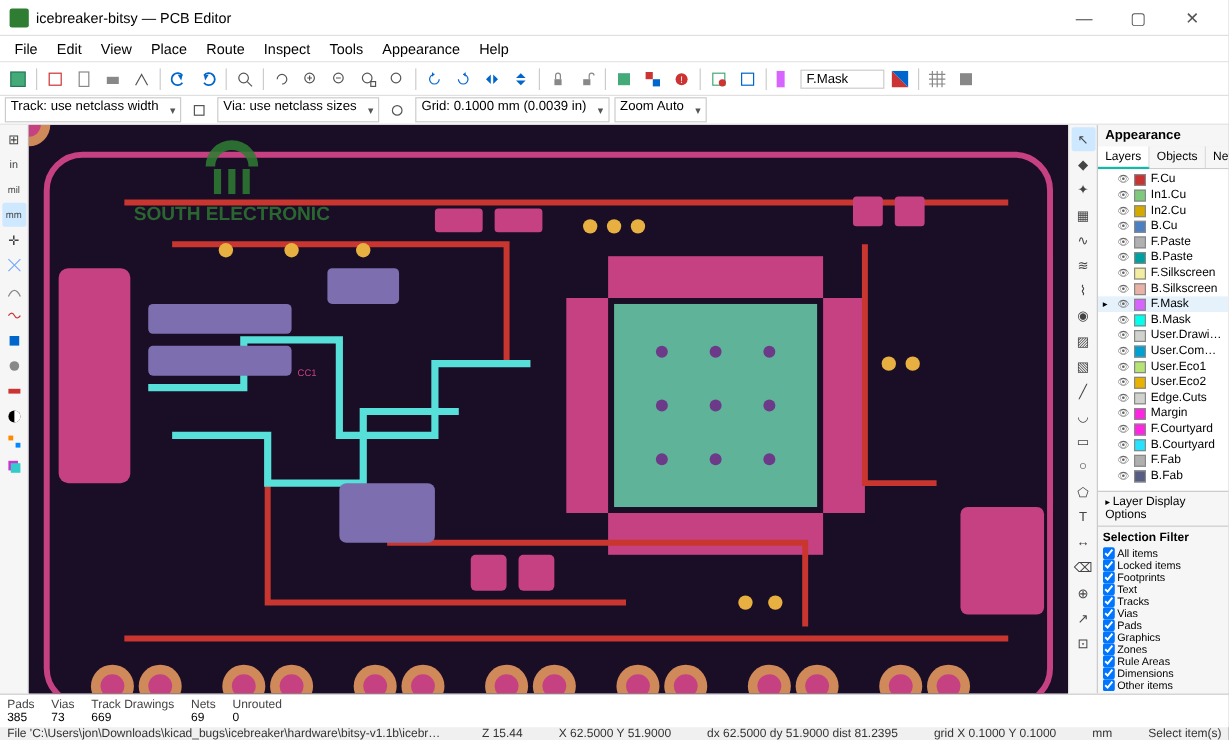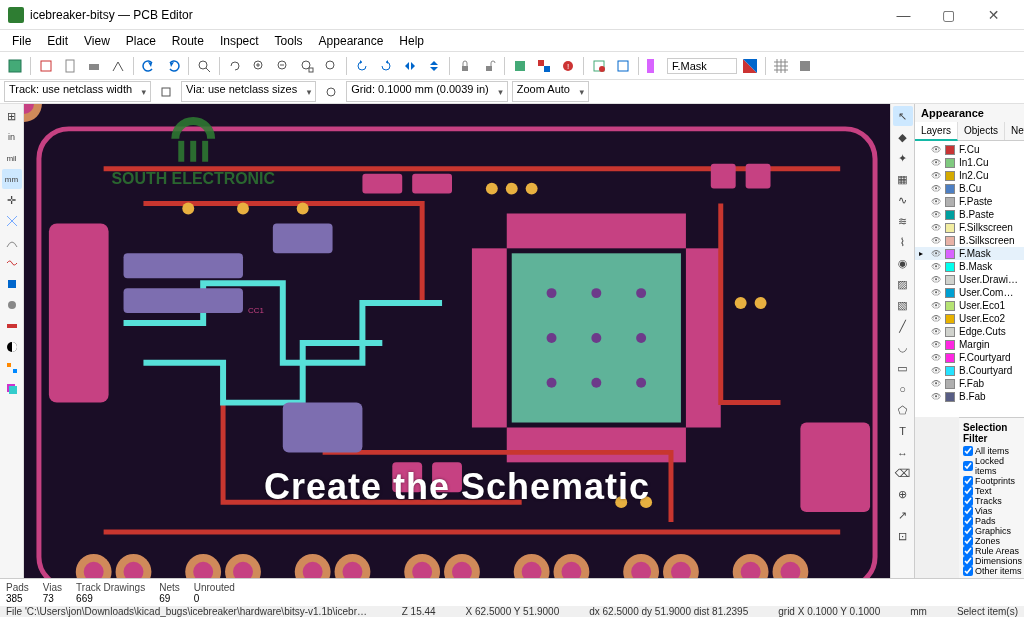--- a/index.html
+++ b/index.html
@@ -32,21 +32,21 @@
 .tab { padding:3px 6px; cursor:pointer; font-size:10px; border-right:1px solid #ddd; }
 .tab.active { background:#fff; border-bottom:2px solid #14b8a6; margin-bottom:-1px; }
 .layers { flex:1; overflow-y:auto; background:#fff; padding:2px 0; }
 .layer { display:flex; align-items:center; padding:1px 4px; gap:4px; font-size:10px; cursor:pointer; }
 .layer-eye { width:10px; font-size:9px; color:#666; }
 .layer-sw { width:10px; height:10px; border:1px solid #888; flex-shrink:0; }
 .layer-name { white-space:nowrap; overflow:hidden; text-overflow:ellipsis; flex:1; }
 .collapser { padding:3px 6px; border-top:1px solid #ccc; background:#f6f6f6; cursor:pointer; font-size:10px; }
 .collapser::before { content:"▸ "; font-size:8px; }
 .preset-row { padding:3px 6px; border-top:1px solid #ccc; background:#f6f6f6; font-size:10px; }
-.filter-box { border-top:1px solid #ccc; background:#f6f6f6; padding:2px 4px;margin-left:44px; }
+.filter-box { border-top:1px solid #ccc; background:#f6f6f6; padding:2px 4px; }
 .filter-title { font-size:10px; font-weight:bold; padding:2px 0; }
 .filter-grid { display:grid; grid-template-columns:1fr; gap:0 2px; }
 .filter-item { display:flex; align-items:center; gap:2px; font-size:9px; }
 .filter-item input { width:10px; height:10px; }
 .infobar { height:28px; background:#fff; border-top:1px solid #ccc; display:flex; flex-direction:column; font-size:10px; }
 .infobar-row { display:flex; align-items:center; padding:0 6px; gap:14px; flex:1; }
 .infobar-label { color:#444; }
 .infobar-val { font-weight:normal; }
 .status2 { display:flex; align-items:center; gap:30px; padding:0 6px; font-size:10px; color:#333; }
 svg { display:block; }
@@ -460,21 +460,20 @@
 
       <text x="170" y="80" fill="#2e7d32" font-size="16" font-family="serif" font-weight="bold" text-anchor="middle" opacity="0.8">SOUTH ELECTRONIC</text>
       <g transform="translate(170,40)" opacity="0.85">
           <path d="M-18 -5 A18 18 0 0 1 18 -5" fill="none" stroke="#2e7d32" stroke-width="8"></path>
           <line x1="-12" y1="-3" x2="-12" y2="18" stroke="#2e7d32" stroke-width="6"></line>
           <line x1="0" y1="-3" x2="0" y2="18" stroke="#2e7d32" stroke-width="6"></line>
           <line x1="12" y1="-3" x2="12" y2="18" stroke="#2e7d32" stroke-width="6"></line>
         </g>
       <text x="225" y="210" fill="#c64182" font-size="8">CC1</text>
     </svg>
-    <div class="canvas-overlay">Create the Schematic</div>
   </div>
 
   <div class="rtoolbar">
     <div class="sidebtn active">↖</div>
     <div class="sidebtn">◆</div>
     <div class="sidebtn">✦</div>
     <div class="sidebtn">▦</div>
     <div class="sidebtn">∿</div>
     <div class="sidebtn">≋</div>
     <div class="sidebtn">⌇</div>
@@ -616,20 +615,21 @@
           <span class="layer-sw" style="background: rgb(175, 175, 175);"></span>
           <span class="layer-name">F.Fab</span>
         </div>
         <div class="layer">
           <span style="width: 8px;"></span>
           <span class="layer-eye" style="font-size: 8px;">👁</span>
           <span class="layer-sw" style="background: rgb(88, 93, 132);"></span>
           <span class="layer-name">B.Fab</span>
         </div>
       </div>
+    <div class="collapser">Layer Display Options</div>
     <div class="filter-box">
       <div class="filter-title">Selection Filter</div>
       <div class="filter-grid" id="filter-grid">
           <label class="filter-item">
             <input type="checkbox" checked="" style="">
             <span>All items</span>
           </label>
           <label class="filter-item">
             <input type="checkbox" checked="" style="">
             <span>Locked items</span>

